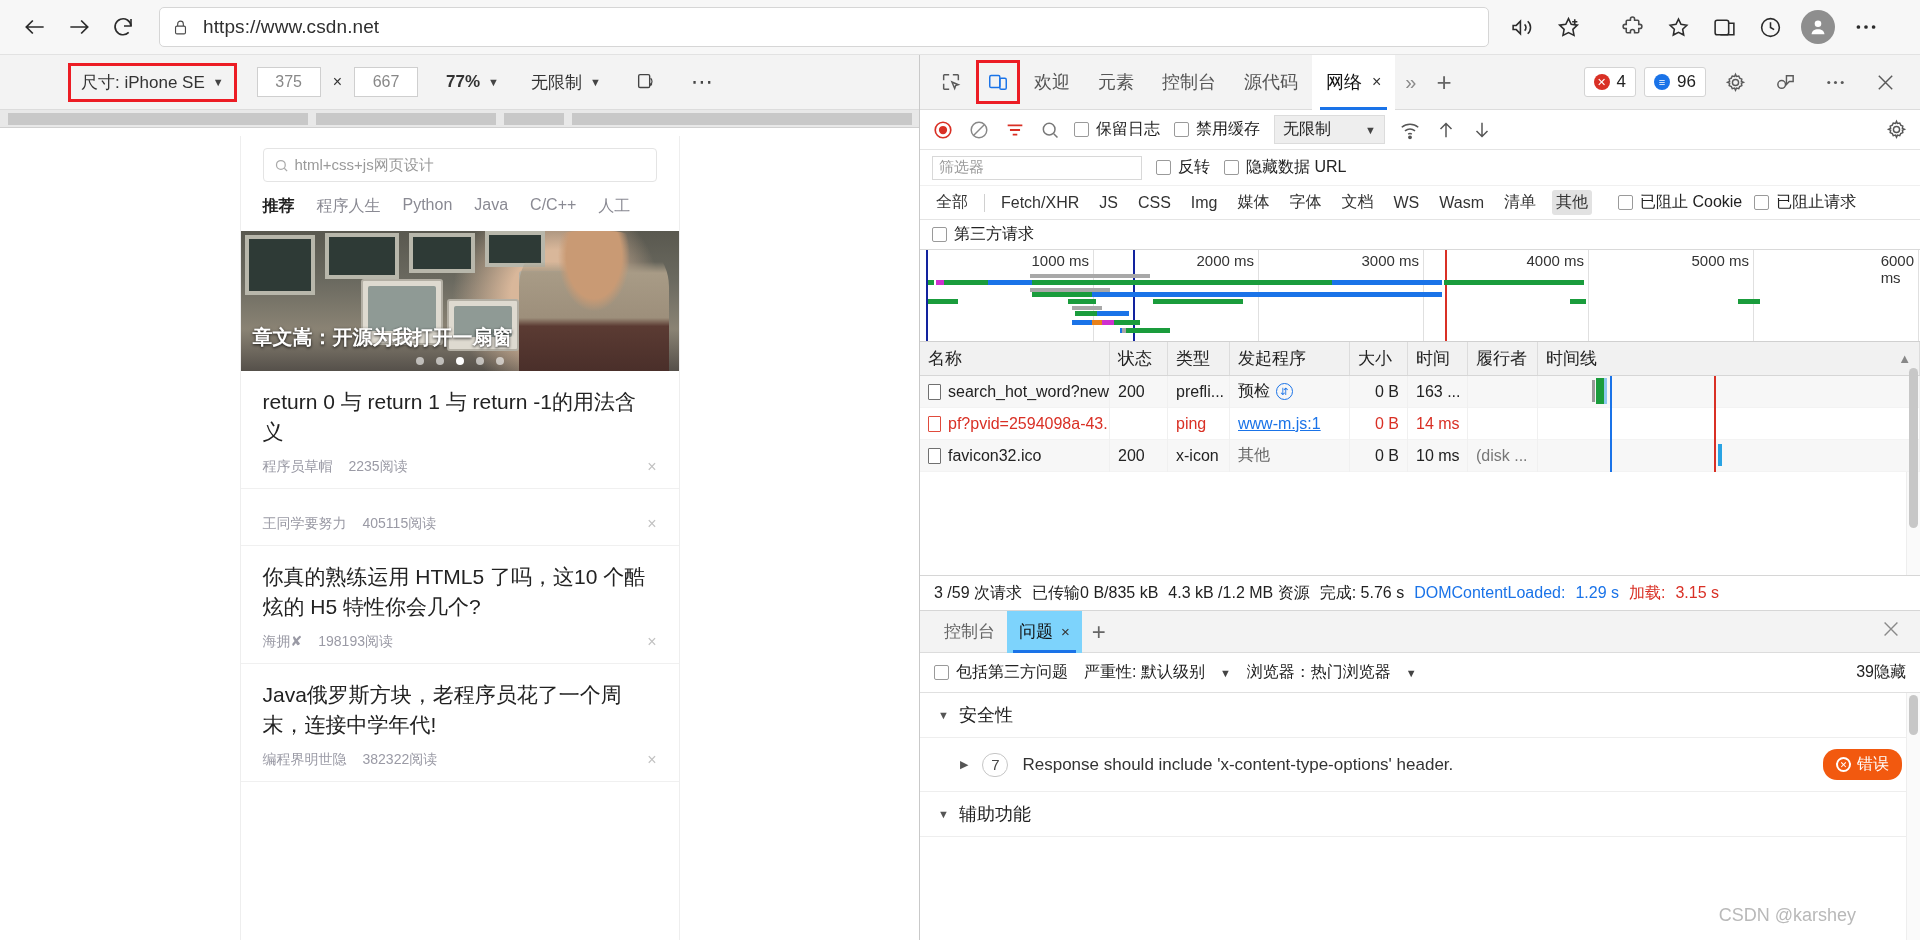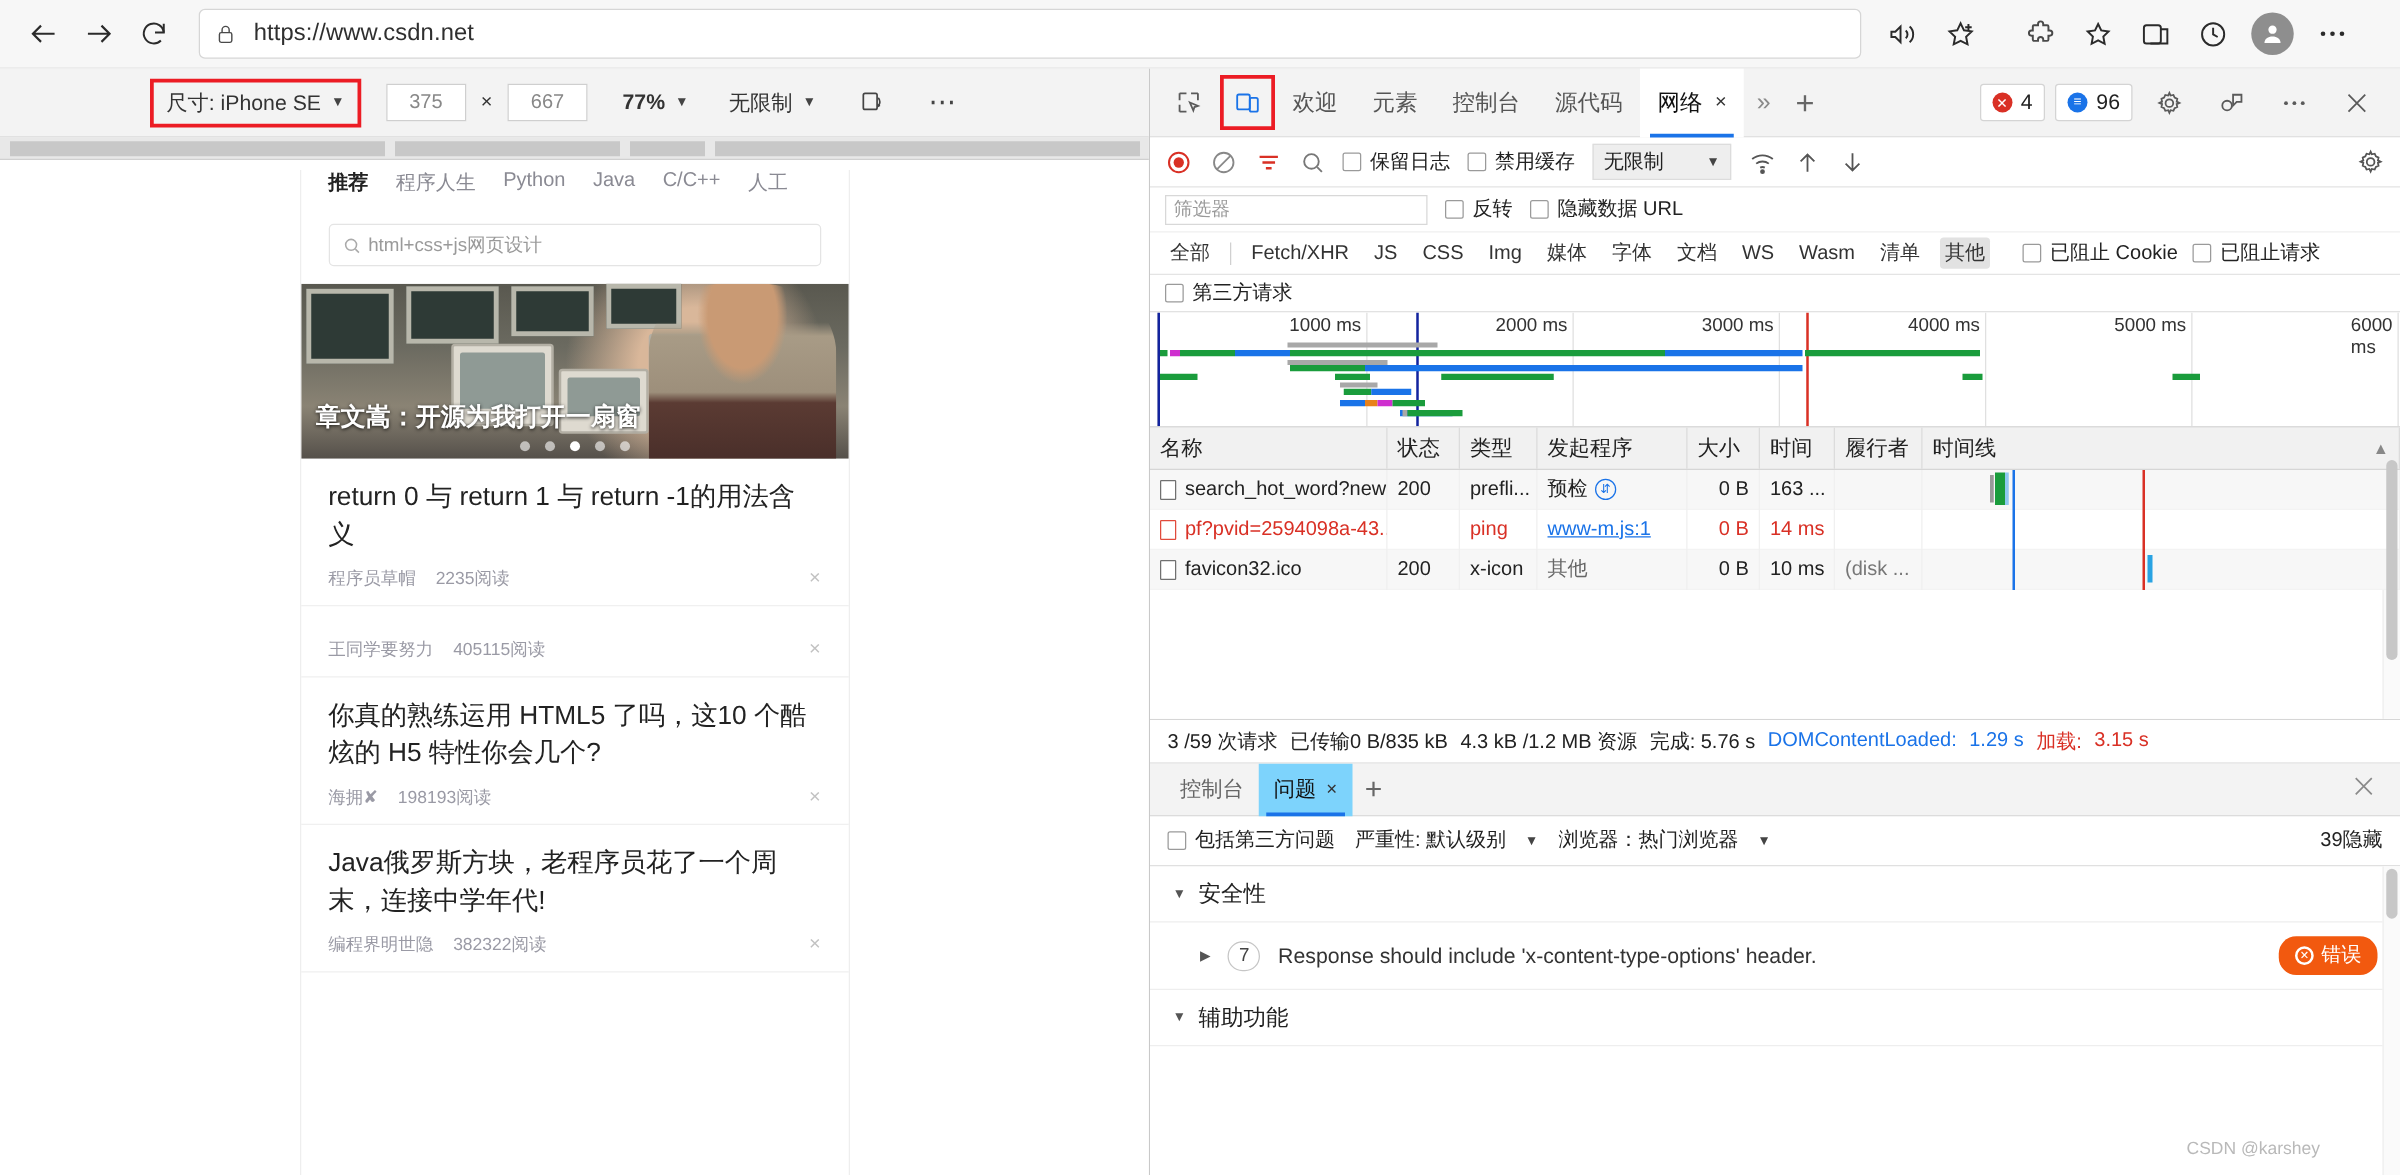--- a/index.html
+++ b/index.html
@@ -38,21 +38,21 @@
   
   #main-split { display: flex; width: 1920px; height: 885px; }
 
   
   #emulation-pane {
     width: 920px; height: 885px; background: #ffffff;
     display: flex; flex-direction: column; border-right: 1px solid #c9c9c9;
   }
   #device-toolbar {
     height: 55px; display: flex; align-items: center; background: #f3f3f3;
-    border-bottom: 1px solid #dcdcdc; padding-left: 120px; gap: 0px;
+    border-bottom: 1px solid #dcdcdc; padding-left: 68px; gap: 0px;
   }
   #device-select-wrap {
     border: 3px solid #ec1c24; padding: 5px 10px; display:flex; align-items:center;
     margin-right: 20px; background: #f3f3f3;
   }
   #device-select-wrap .lbl { font-size: 17px; color: #333; white-space: nowrap; }
   .caret { display:inline-block; margin-left: 8px; font-size: 11px; color:#444; }
   .dim-input {
     width: 64px; height: 30px; border: 1px solid #cfcfcf; background:#fff;
     font-size: 16px; color:#888; display:flex; align-items:center; justify-content:center;
@@ -217,21 +217,21 @@
   .tri { font-size:11px; color:#555; }
   .issue-row { height:54px; display:flex; align-items:center; gap:14px; padding: 0 18px 0 40px;
                border-top:1px solid #eee; }
   .issue-count { min-width:26px; height:24px; border:1px solid #c6c6c6; border-radius:12px;
                  display:flex;align-items:center;justify-content:center; font-size:15px; color:#444; padding:0 7px;}
   .issue-text { font-size:17px; color:#333; }
   .issue-badge { margin-left:auto; background:#f2590f; color:#fff; border-radius:14px; padding:5px 13px;
                  font-size:16px; display:flex; align-items:center; gap:6px;}
   .issue-badge .ic { width:15px;height:15px;border-radius:50%;border:2px solid #fff; display:flex;
                      align-items:center;justify-content:center; font-size:9px;}
-  #watermark { position:absolute; right:64px; bottom:14px; font-size:14px; color:#b9b9b9;margin-left:24px; }
+  #watermark { position:absolute; right:64px; bottom:14px; font-size:18px; color:#b9b9b9;margin-left:24px; }
 
   .vscroll { position:absolute; right:0; top:0; bottom:0; width:14px; background:#fafafa; border-left:1px solid #eee;}
   .vscroll .thumb { position:absolute; left:2px; right:2px; background:#c7c7c7; border-radius:5px;}
 </style>
 </head>
 <body>
 
 <div id="browser-toolbar">
   <div class="nav-btn">
     <svg width="26" height="26" viewBox="0 0 24 24" fill="none" stroke="currentColor" stroke-width="1.6">
@@ -342,35 +342,35 @@
       <div class="seg" style="left:8px;width:300px;"></div>
       <div class="seg" style="left:316px;width:180px;"></div>
       <div class="seg" style="left:504px;width:60px;"></div>
       <div class="seg" style="left:572px;width:340px;"></div>
     </div>
 
     <div id="viewport-area">
       <div id="mobile-frame">
 
 
+        <div id="m-search">
+          <svg width="15" height="15" viewBox="0 0 24 24" fill="none" stroke="#aaa" stroke-width="2">
+              <circle cx="11" cy="11" r="7"></circle>
+              <path d="M16.5 16.5L21 21"></path>
+            </svg>
+          <span>html+css+js网页设计</span>
+        </div>
+
         <div id="m-nav">
           <span class="active">推荐</span>
           <span>程序人生</span>
           <span>Python</span>
           <span>Java</span>
           <span>C/C++</span>
           <span>人工</span>
-        </div>
-
-        <div id="m-search">
-          <svg width="15" height="15" viewBox="0 0 24 24" fill="none" stroke="#aaa" stroke-width="2">
-              <circle cx="11" cy="11" r="7"></circle>
-              <path d="M16.5 16.5L21 21"></path>
-            </svg>
-          <span>html+css+js网页设计</span>
         </div>
 
         <div id="m-hero">
           <div class="photo"></div>
           <div class="win" style="left:4px;top:4px;width:70px;height:60px;"></div>
           <div class="win" style="left:84px;top:2px;width:74px;height:46px;"></div>
           <div class="win" style="left:168px;top:2px;width:66px;height:40px;"></div>
           <div class="win" style="left:244px;top:0px;width:60px;height:36px;"></div>
           <div class="crt" style="left:120px;top:48px;width:82px;height:66px;">
               <i></i>

